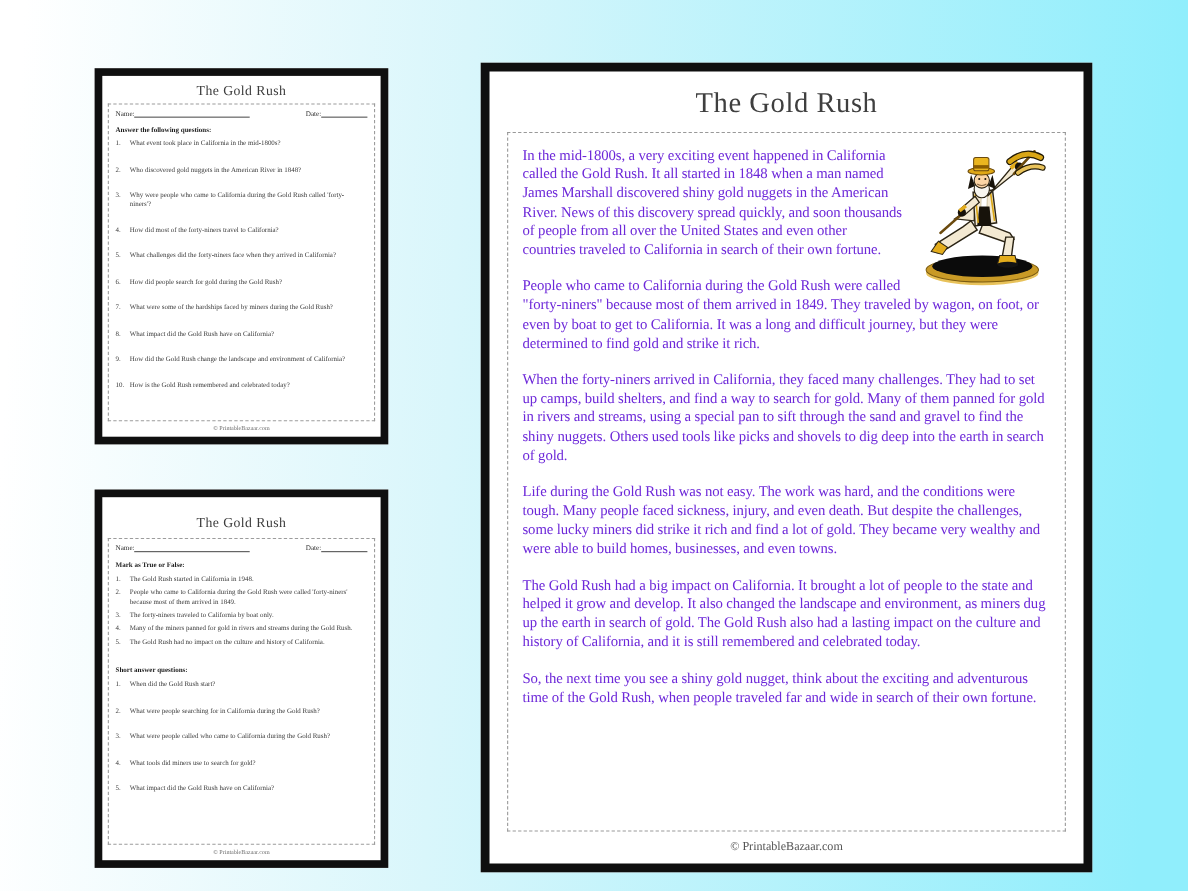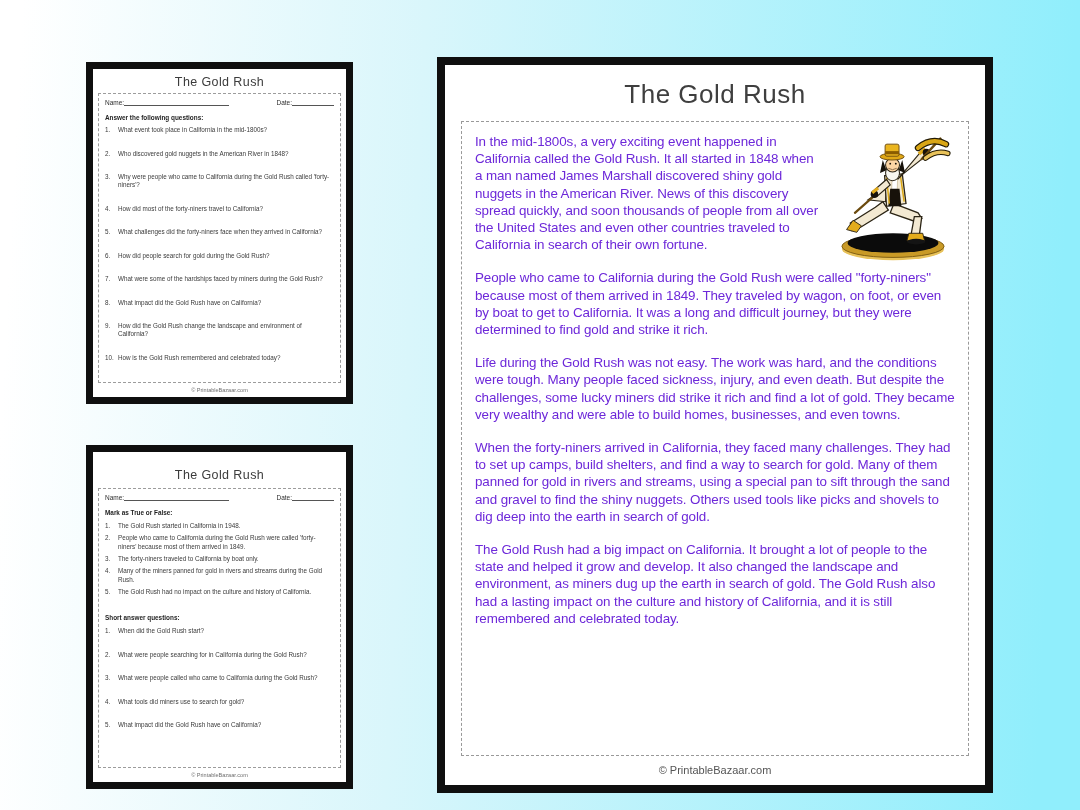--- a/index.html
+++ b/index.html
@@ -1,19 +1,19 @@
 <!DOCTYPE html>
 <html><head>
 <meta charset="utf-8">
 <style>
   html,body { margin:0; padding:0; }
   .stage {
     position:relative; width:1080px; height:810px; overflow:hidden;
     background:linear-gradient(93deg,#ffffff 2%,#d9f6fb 38%,#90eefc 96%);
-    font-family:Liberation Sans, sans-serif;
+    font-family:Liberation Serif, serif;
   }
   .sheet {
     position:absolute; background:#ffffff; border:solid #0f0f0f;
     box-sizing:border-box; display:flex; flex-direction:column;
   }
   #ws1 { left:86px; top:62px;  width:267px; height:342px; border-width:7px; }
   #ws2 { left:86px; top:445px; width:267px; height:344px; border-width:7px; }
   #main{ left:437px; top:57px; width:556px; height:736px; border-width:8px; }
 
   
@@ -243,23 +243,24 @@
 
         <ellipse cx="64" cy="25.5" rx="13" ry="3.6" fill="#e0a816" stroke="#6b4a0e" stroke-width="1"></ellipse>
         <rect x="56.5" y="12" width="15" height="13" rx="2" fill="#eab51f" stroke="#6b4a0e" stroke-width="1"></rect>
         <rect x="56.5" y="19.5" width="15" height="3.4" fill="#8a5c00"></rect>
       </svg>
 
         <p class="para">In the mid-1800s, a very exciting event happened in California called the Gold Rush. It all started in 1848 when a man named James Marshall discovered shiny gold nuggets in the American River. News of this discovery spread quickly, and soon thousands of people from all over the United States and even other countries traveled to California in search of their own fortune.</p>
 
         <p class="para">People who came to California during the Gold Rush were called "forty-niners" because most of them arrived in 1849.  They traveled by wagon, on foot, or even by boat to get to California. It was a long and difficult journey, but they were determined to find gold and strike it rich.</p>
 
+        <p class="para">When the forty-niners arrived in California, they faced many challenges. They had to set up camps, build shelters, and find a way to search for gold. Many of them panned for gold in rivers and streams, using a special pan to sift through the sand and gravel to find the shiny nuggets. Others used tools like picks and shovels to dig deep into the earth in search of gold.</p>
+
         <p class="para">Life during the Gold Rush was not easy. The work was hard, and the conditions were tough. Many people faced sickness, injury, and even death. But despite the challenges, some lucky miners did strike it rich and find a lot of gold.  They became very wealthy and were able to build homes, businesses, and even towns.</p>
 
-        <p class="para">When the forty-niners arrived in California, they faced many challenges. They had to set up camps, build shelters, and find a way to search for gold. Many of them panned for gold in rivers and streams, using a special pan to sift through the sand and gravel to find the shiny nuggets. Others used tools like picks and shovels to dig deep into the earth in search of gold.</p>
-
         <p class="para">The Gold Rush had a big impact on California. It brought a lot of people to the state and helped it grow and develop. It also changed the landscape and environment, as miners dug up the earth in search of gold. The Gold Rush also had a lasting impact on the culture and history of California, and it is still remembered and celebrated today.</p>
 
+        <p class="para">So, the next time you see a shiny gold nugget, think about the exciting and adventurous time of the Gold Rush, when people traveled far and wide in search of their own fortune.</p>
       </div>
     <div class="main-footer">© PrintableBazaar.com</div>
   </div>
 
 </div>
 
 </body></html>

